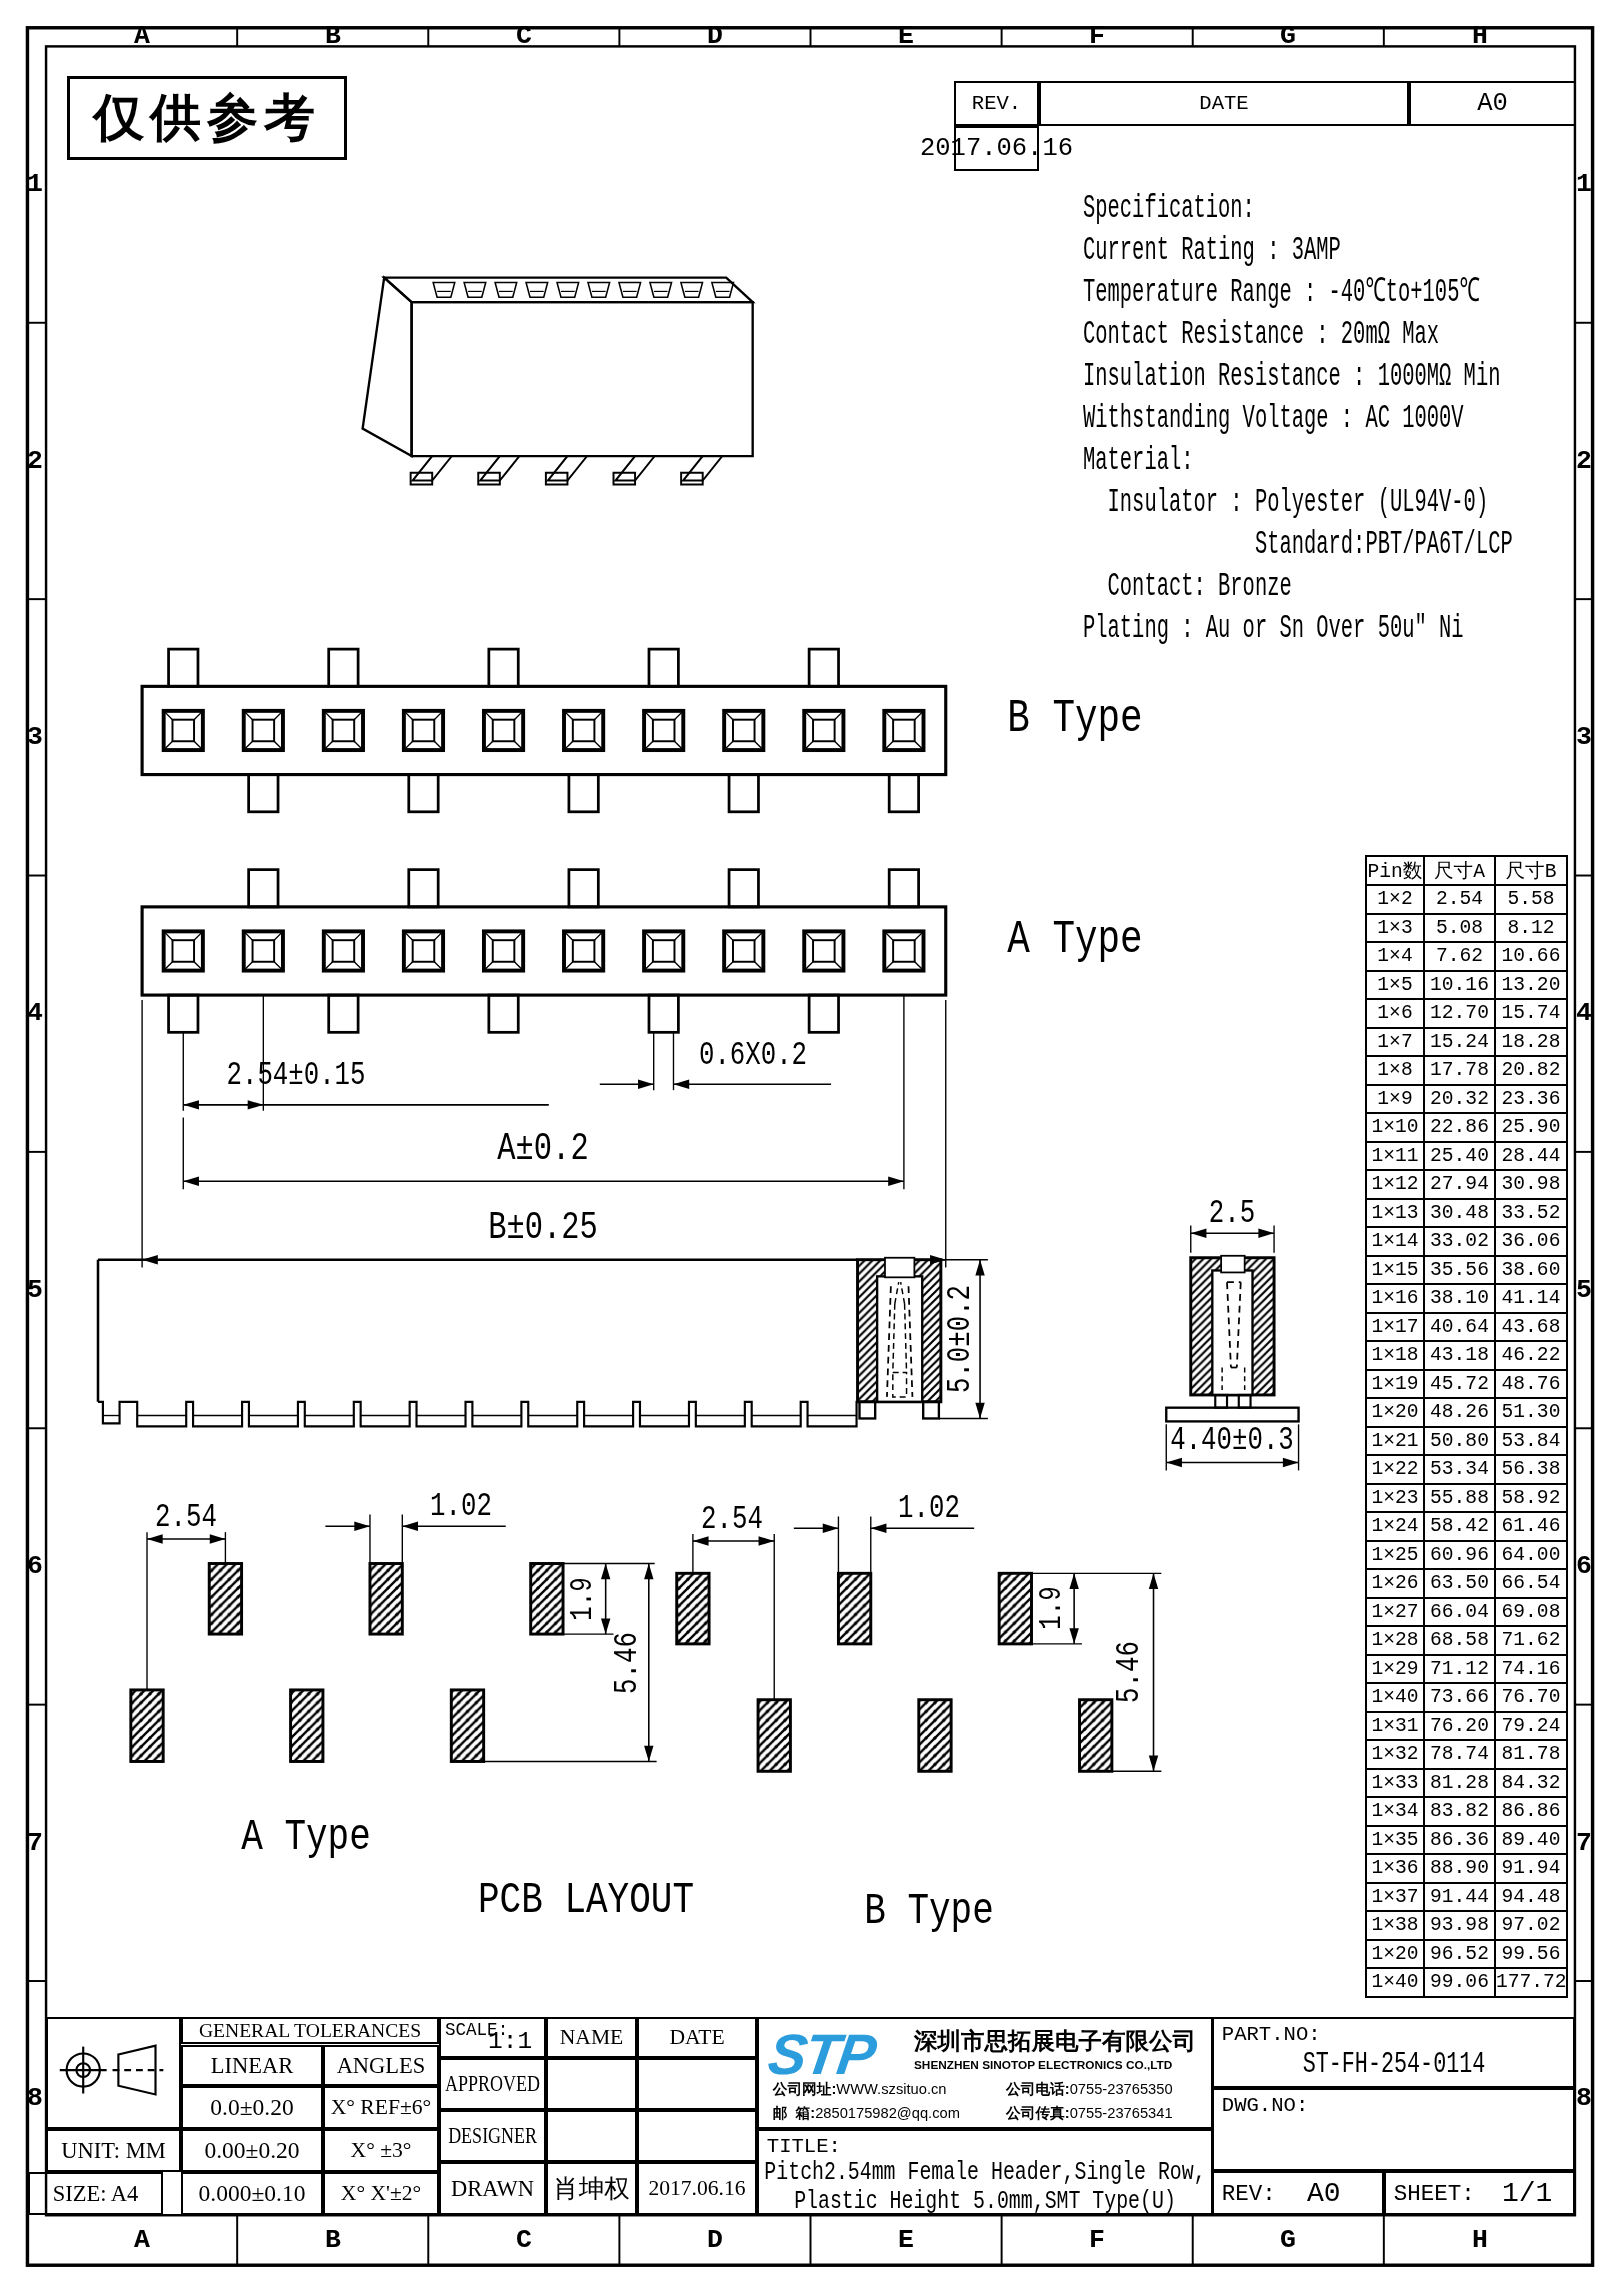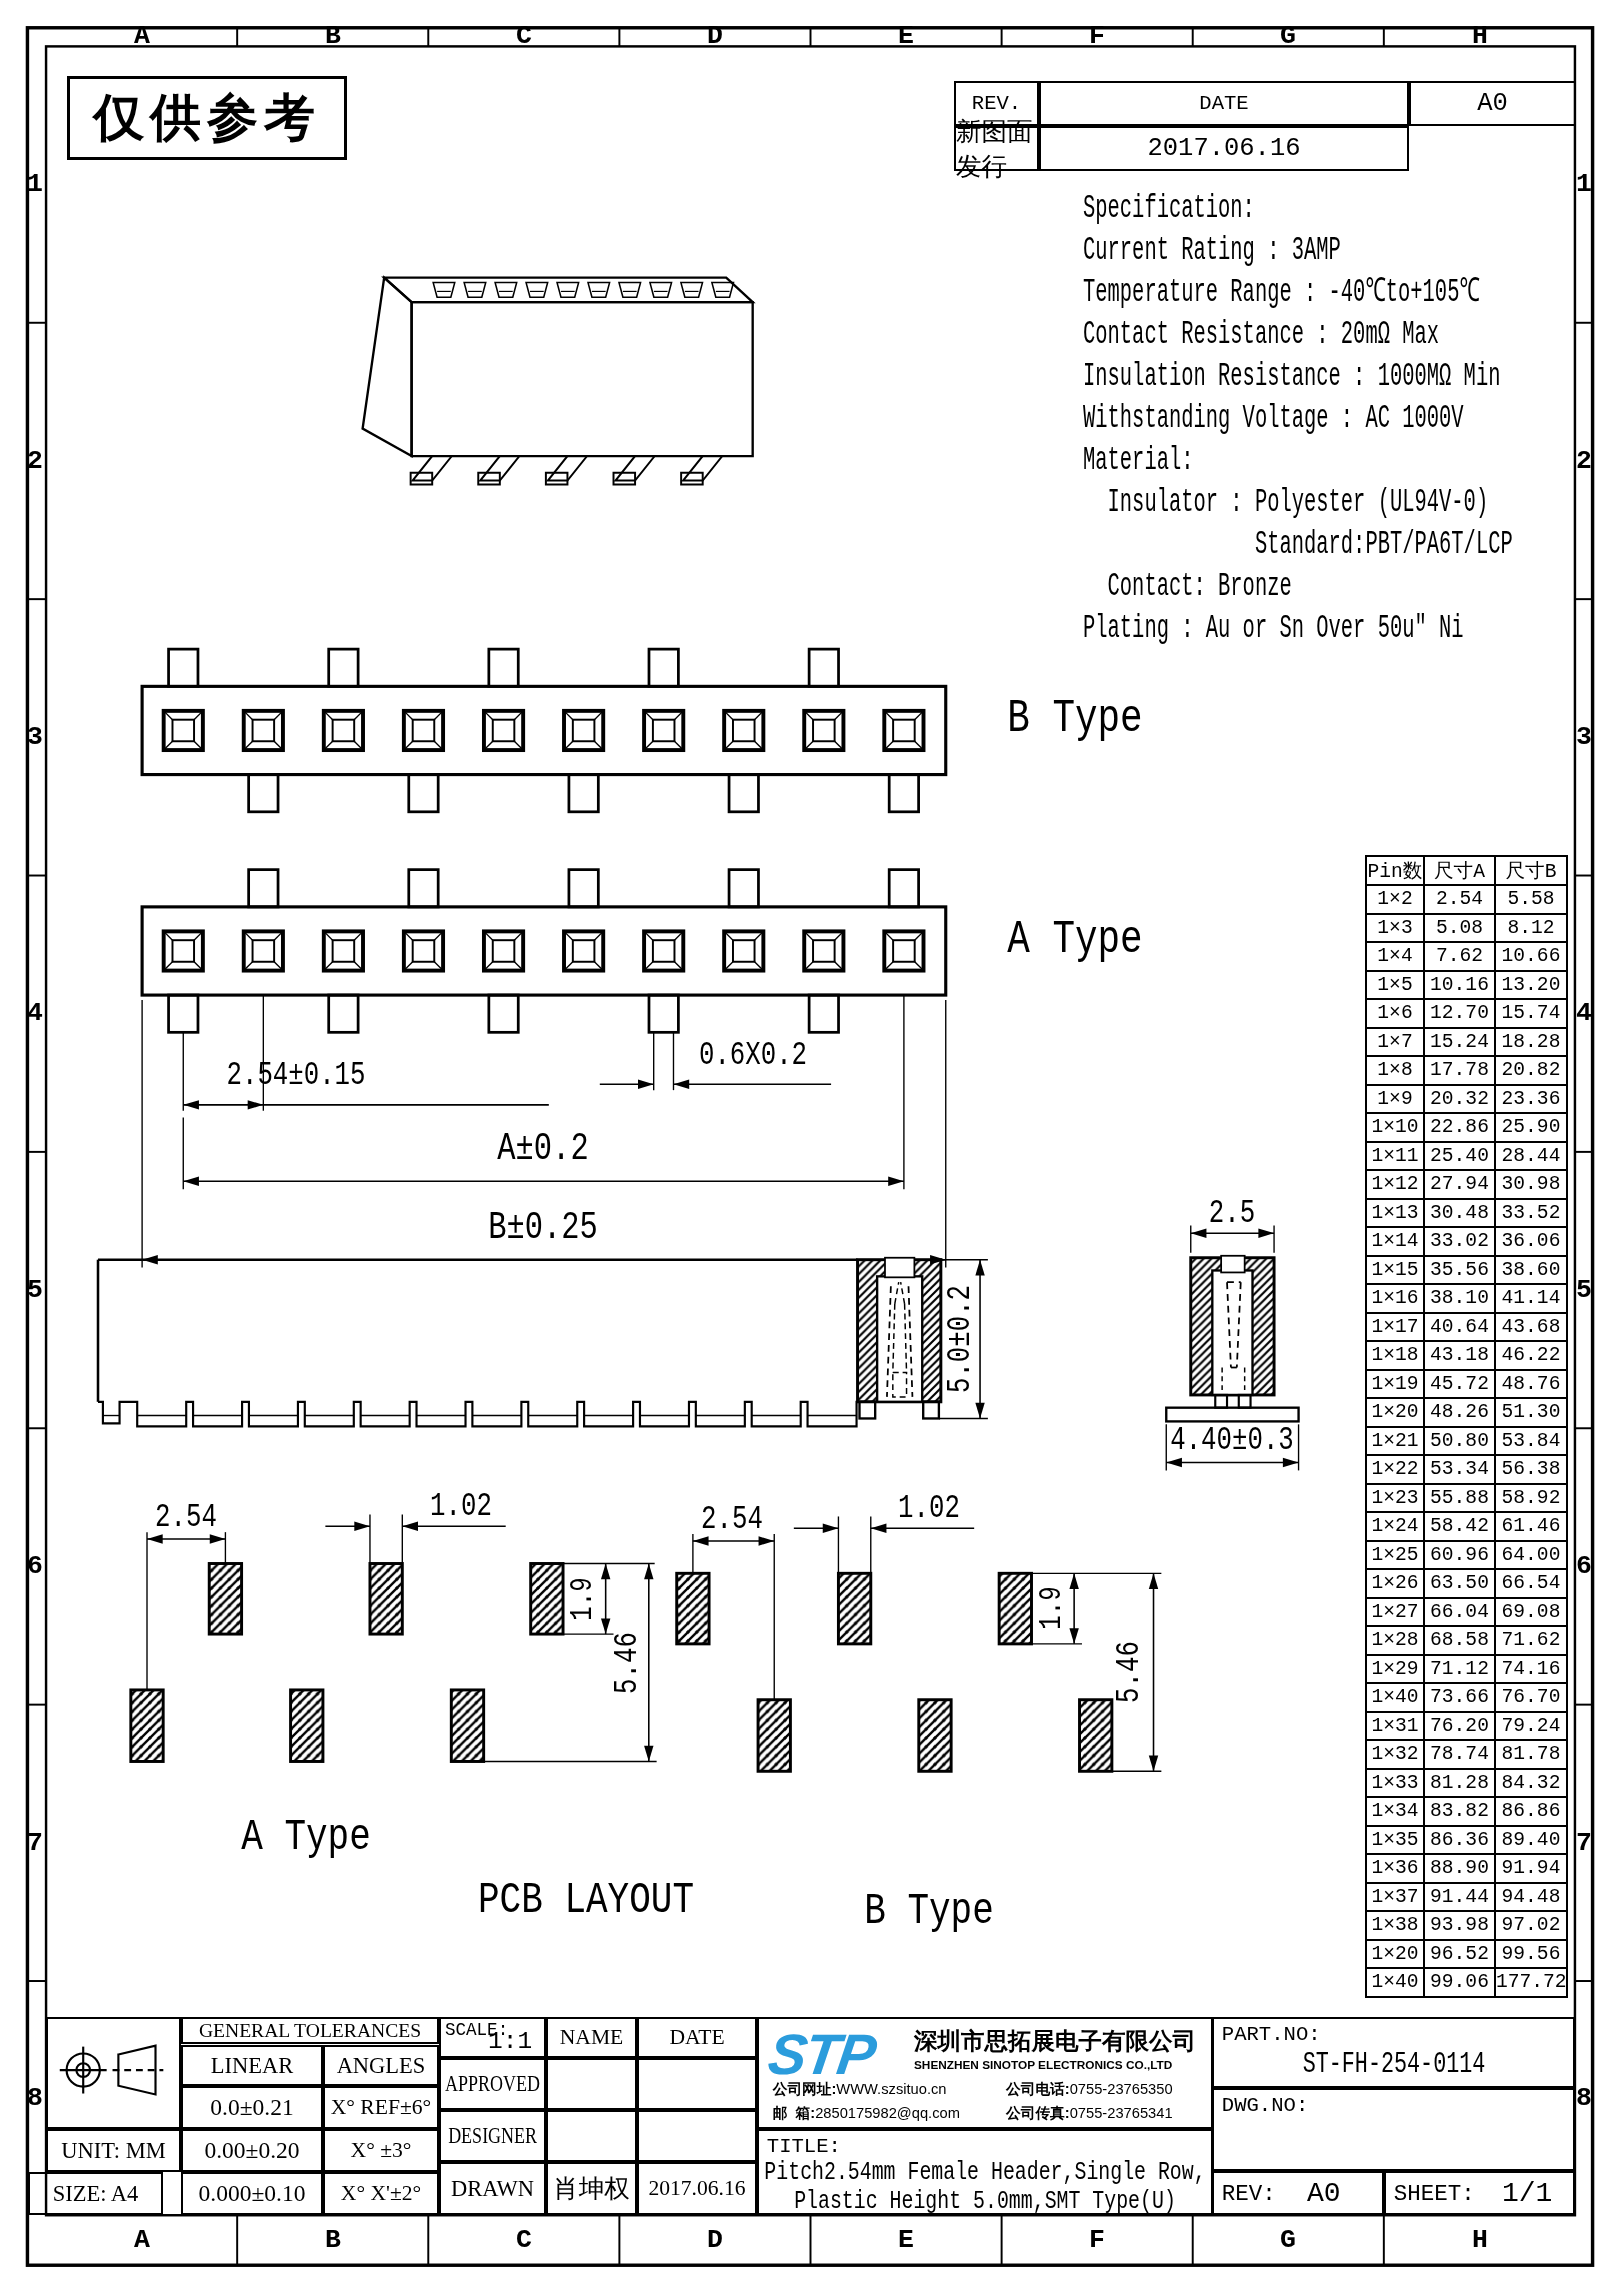--- a/index.html
+++ b/index.html
@@ -410,21 +410,20 @@
   </svg>
 
   <div class="stamp">
     <span>仅供参考</span>
   </div>
 
   <div class="revtab">
     <div class="rcell">REV.</div>
     <div class="rcell">DATE</div>
     <div class="rcell dat">A0</div>
-    <div class="rcell dat">新图面发行</div>
     <div class="rcell dat">2017.06.16</div>
   </div>
 
   <div id="spec">
       <div class="specline">Specification:</div>
       <div class="specline">Current Rating : 3AMP</div>
       <div class="specline">Temperature Range : -40℃to+105℃</div>
       <div class="specline">Contact Resistance : 20mΩ Max</div>
       <div class="specline">Insulation Resistance : 1000MΩ Min</div>
       <div class="specline">Withstanding Voltage : AC 1000V</div>
@@ -679,21 +678,21 @@
         <path d="M70,34 L108,25 L108,75 L70,66 Z"></path>
         <line x1="64" y1="50" x2="116" y2="50" stroke-dasharray="7 5"></line>
       </g>
     </svg>
   </div>
   <div class="cell ctr f23" style="left:46px;top:2129px;width:135px;height:43px">UNIT: MM</div>
   <div class="cell ctr f23" style="left:28px;top:2172px;width:135px;height:43px">SIZE: A4</div>
   <div class="cell ctr f20" style="left:181px;top:2017px;width:258px;height:27.4px">GENERAL TOLERANCES</div>
   <div class="cell ctr f23" style="left:181px;top:2045px;width:142px;height:41px">LINEAR</div>
   <div class="cell ctr f23" style="left:323px;top:2045px;width:116px;height:41px">ANGLES</div>
-  <div class="cell ctr f24" style="left:181px;top:2086px;width:142px;height:43px">0.0±0.21</div>
+  <div class="cell ctr f24" style="left:181px;top:2086px;width:142px;height:43px">0.0±0.20</div>
   <div class="cell ctr f22" style="left:323px;top:2086px;width:116px;height:43px">X° REF±6°</div>
   <div class="cell ctr f24" style="left:181px;top:2129px;width:142px;height:43px">0.00±0.20</div>
   <div class="cell ctr f22" style="left:323px;top:2129px;width:116px;height:43px">X° ±3°</div>
   <div class="cell ctr f24" style="left:181px;top:2172px;width:142px;height:43px">0.000±0.10</div>
   <div class="cell ctr f22" style="left:323px;top:2172px;width:116px;height:43px">X° X'±2°</div>
 
   <div class="cell" style="left:439px;top:2017px;width:107px;height:41px">
     <span class="abs f18" style="left:3.9px;top:1px">SCALE:</span>
     <span class="abs f25" style="right:11.8px;bottom:1px">1:1</span>
   </div>

